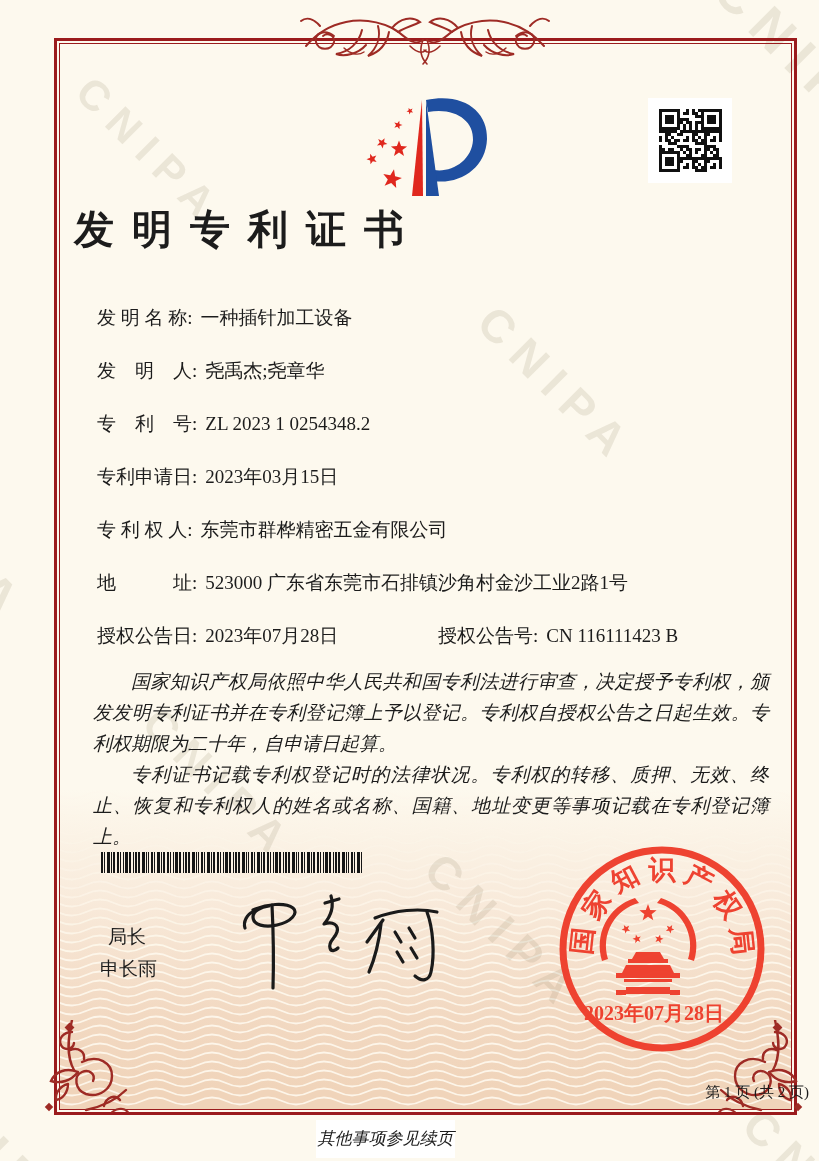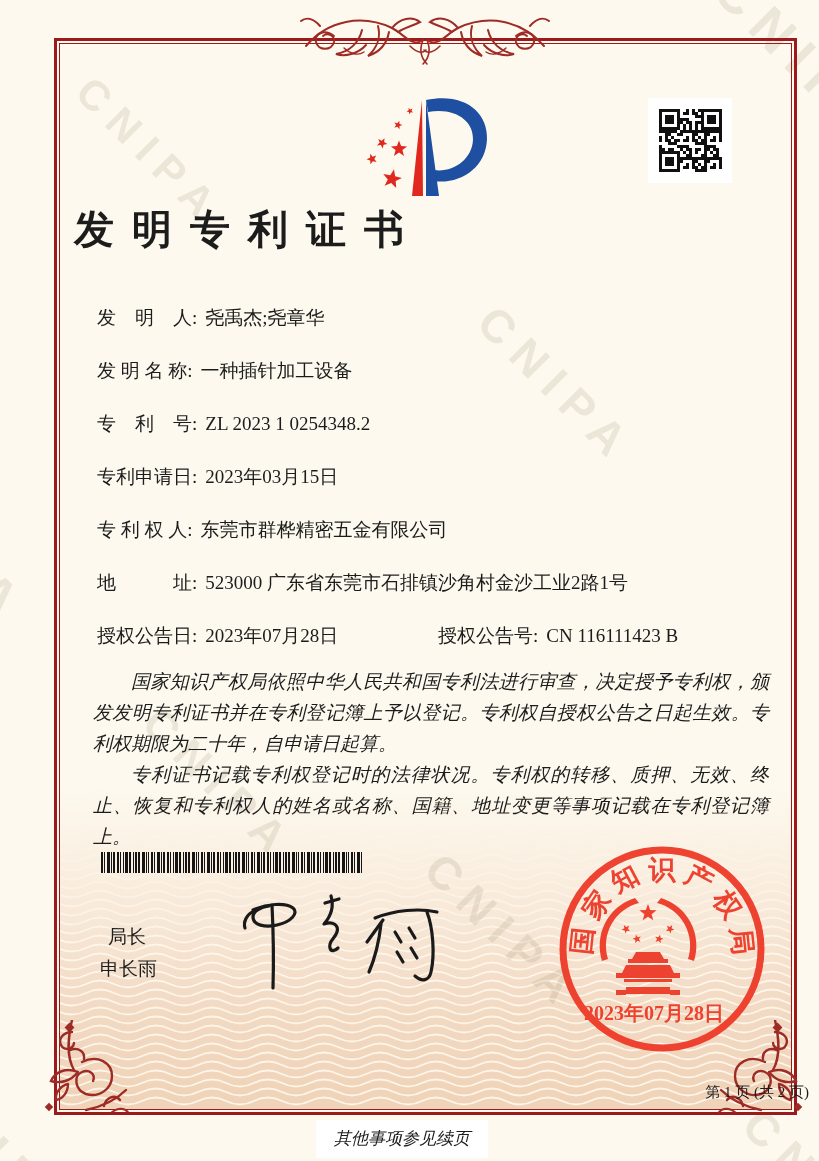--- a/index.html
+++ b/index.html
@@ -63,21 +63,21 @@
          font-family:"Liberation Sans","DejaVu Sans",sans-serif;}
   .signature{position:absolute;left:215px;top:880px;z-index:5;}
 
   .seal{position:absolute;left:556px;top:841px;width:212px;height:212px;z-index:6;opacity:0.95;}
   .seal svg{position:absolute;left:0;top:0;}
   .seal-char{position:absolute;font-size:27px;font-weight:bold;color:#ee3a28;line-height:1;}
   .seal-date{position:absolute;left:98px;top:172px;transform:translate(-50%,-50%);
          font-size:20px;font-weight:bold;color:#ee3a28;white-space:nowrap;}
 
   .page-info{position:absolute;left:0;right:10px;top:1083px;z-index:5;text-align:right;font-size:15px;}
-  .cont-box{position:absolute;left:316px;top:1120px;width:172px;height:38px;background:#ffffff;
+  .cont-box{position:absolute;left:316px;top:1120px;width:139px;height:38px;background:#ffffff;
          z-index:6;text-align:center;line-height:38px;font-size:17px;font-style:italic;}
 </style>
 </head>
 <body>
 
 <div class="page">
 
   <div class="waveband">
     <svg id="waves" width="731" height="320" viewBox="0 0 731 320">
         <path d="M-30 6 q14 -7 28 0 q14 7 28 0 q14 -7 28 0 q14 7 28 0 q14 -7 28 0 q14 7 28 0 q14 -7 28 0 q14 7 28 0 q14 -7 28 0 q14 7 28 0 q14 -7 28 0 q14 7 28 0 q14 -7 28 0 q14 7 28 0 q14 -7 28 0 q14 7 28 0 q14 -7 28 0 q14 7 28 0 q14 -7 28 0 q14 7 28 0 q14 -7 28 0 q14 7 28 0 q14 -7 28 0 q14 7 28 0 q14 -7 28 0 q14 7 28 0 q14 -7 28 0 q14 7 28 0 q14 -7 28 0 q14 7 28 0" fill="none" stroke="#fdf7eb" stroke-width="1.8" stroke-opacity="0.1"></path>
@@ -452,24 +452,24 @@
         <rect x="39" y="60" width="3" height="3" fill="#101010"></rect>
         <rect x="42" y="60" width="3" height="3" fill="#101010"></rect>
         <rect x="45" y="60" width="3" height="3" fill="#101010"></rect>
       </svg>
   </div>
 
   <div class="title">发明专利证书</div>
 
   <div class="fields">
     <div class="frow">
-      <span class="fl">发　明　人:</span><span class="fv">尧禹杰;尧章华</span>
+      <span class="fl">发 明 名 称:</span><span class="fv">一种插针加工设备</span>
     </div>
     <div class="frow">
-      <span class="fl">发 明 名 称:</span><span class="fv">一种插针加工设备</span>
+      <span class="fl">发　明　人:</span><span class="fv">尧禹杰;尧章华</span>
     </div>
     <div class="frow">
       <span class="fl">专　利　号:</span><span class="fv">ZL 2023 1 0254348.2</span>
     </div>
     <div class="frow">
       <span class="fl">专利申请日:</span><span class="fv">2023年03月15日</span>
     </div>
     <div class="frow">
       <span class="fl">专 利 权 人:</span><span class="fv">东莞市群桦精密五金有限公司</span>
     </div>

